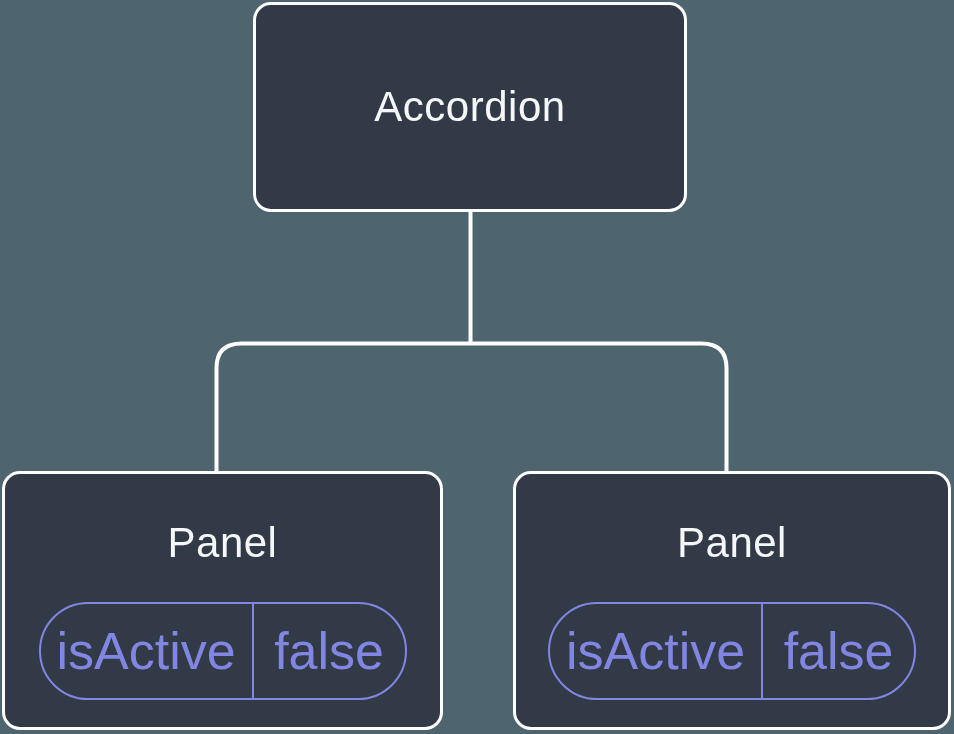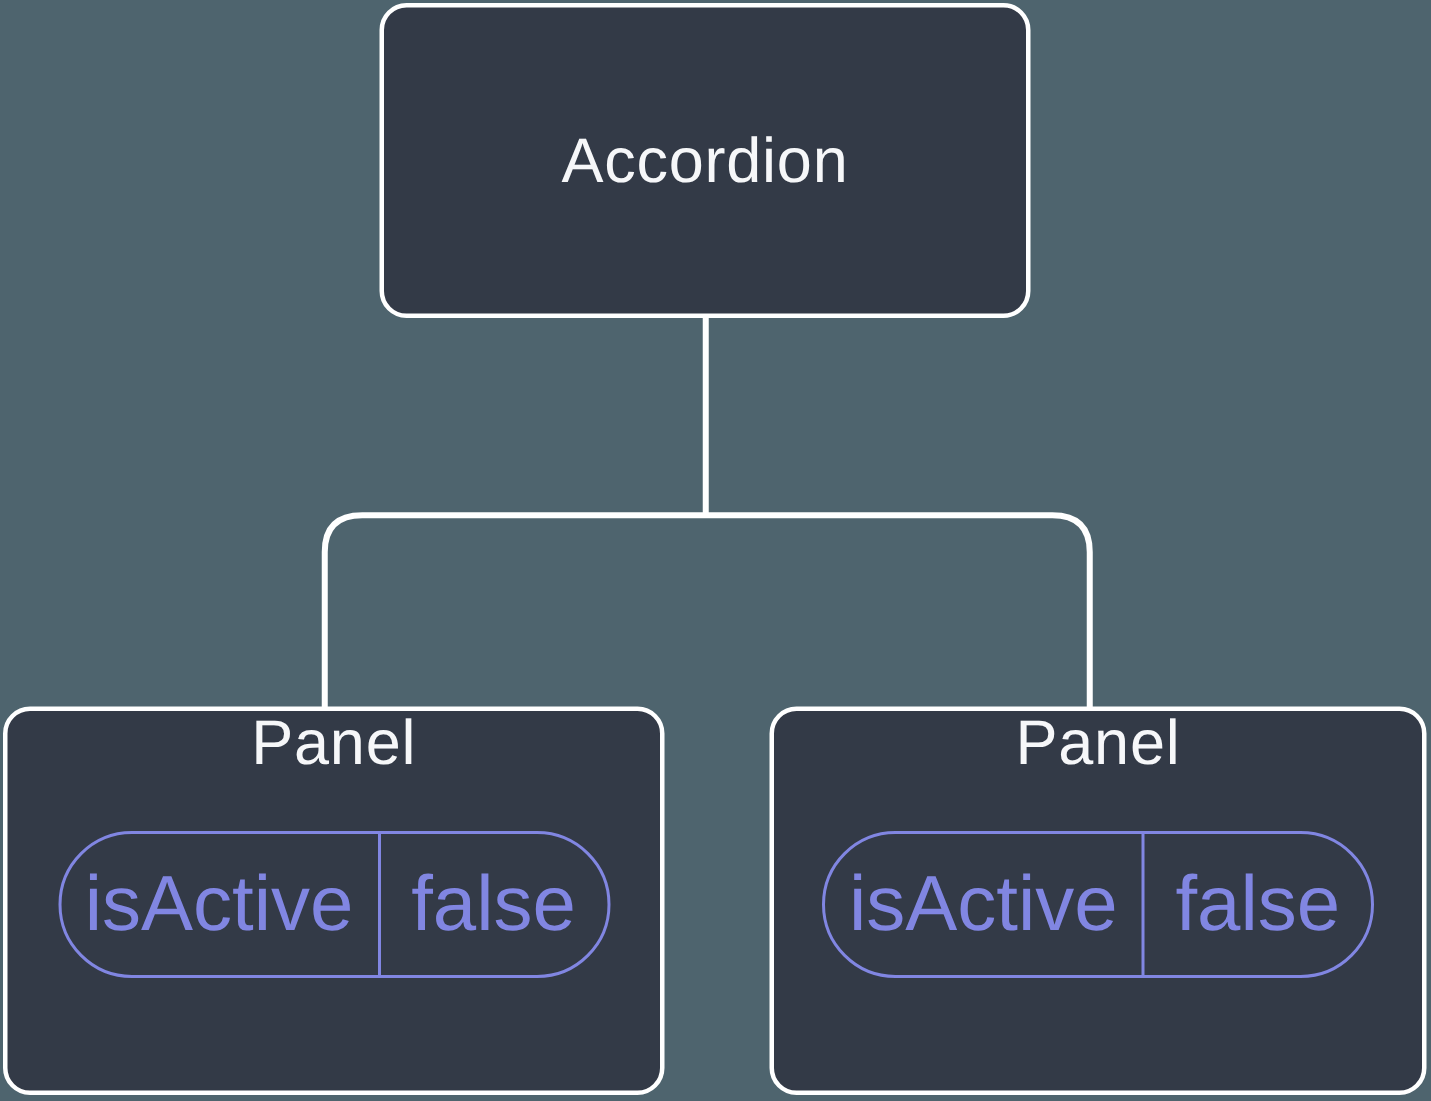--- a/index.html
+++ b/index.html
@@ -57,20 +57,21 @@
   .node-panel-1{ left:2px;   width:441px; }
   .node-panel-2{ left:513px; width:438px; }
   .node-label{
     color:var(--label-text);
     font-size:42px;
     font-weight:500;
     letter-spacing:0.5px;
     line-height:1;
   }
   .node-panel .node-label{
+    margin-top:48px;
   }
   .state-pill{
     box-sizing:border-box;
     margin-top:38px;
     width:368px;
     height:98px;
     border:2px solid var(--state-accent);
     border-radius:49px;
     display:flex;
     flex-direction:row;

